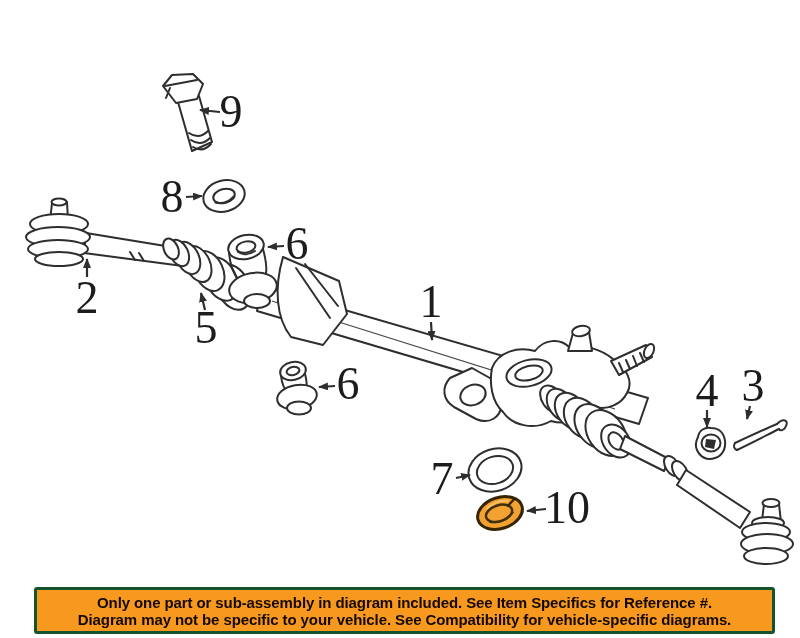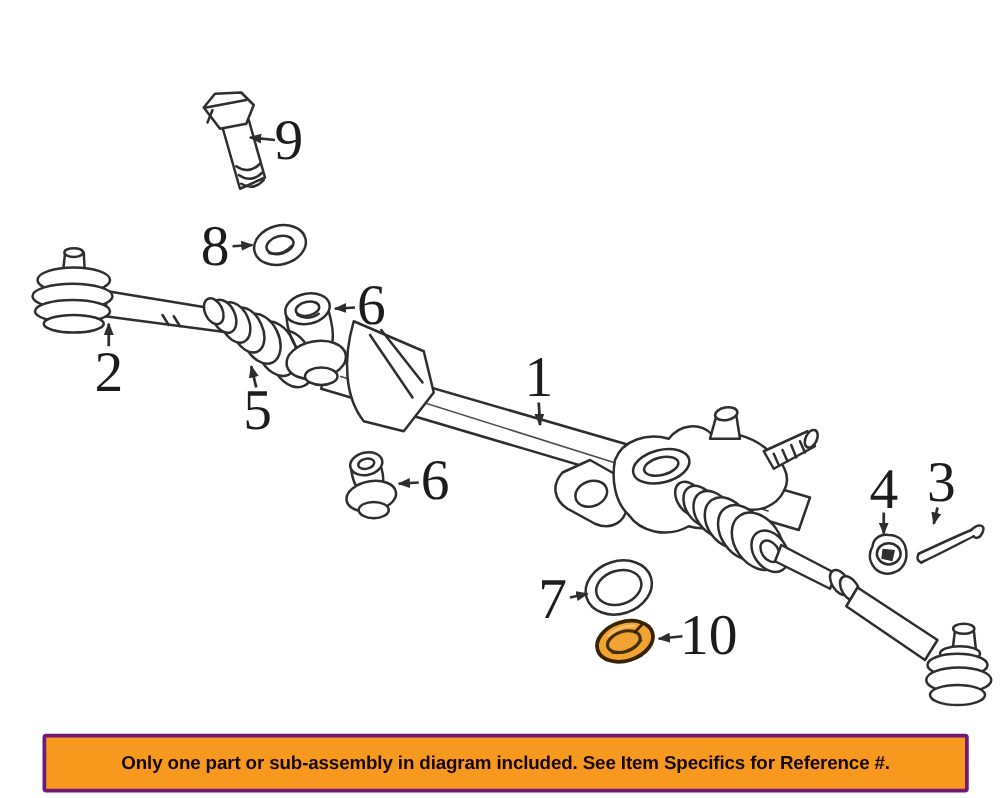--- a/index.html
+++ b/index.html
@@ -19,21 +19,21 @@
     font-size:46px;
     fill:#1c1c1c;
   }
   .arrow{stroke:#2e2e2e;stroke-width:2.2;fill:none;}
   .banner{
     position:absolute;
     left:34px;top:587px;
     width:741px;height:47px;
     box-sizing:border-box;
     background:#f7991f;
-    border:3px solid #701a75;
+    border:3px solid #14532d;
     border-radius:3px;
     display:flex;flex-direction:column;
     justify-content:center;align-items:center;
     text-align:center;
     color:#140800;
     font-weight:bold;
     font-size:15px;
     line-height:17px;
     letter-spacing:-0.1px;
     white-space:nowrap;
@@ -199,14 +199,15 @@
       <path class="arrow" marker-end="url(#ah)" d="M707,410 L707,427"></path>
       <text class="callout" x="707" y="406" text-anchor="middle">4</text>
 
       <path class="arrow" marker-end="url(#ah)" d="M750,406 L747,419"></path>
       <text class="callout" x="753" y="401" text-anchor="middle">3</text>
     </g>
   </svg>
 
   <div class="banner">
     <span>Only one part or sub-assembly in diagram included. See Item Specifics for Reference #.</span>
+    <span>Diagram may not be specific to your vehicle. See Compatibility for vehicle-specific diagrams.</span>
   </div>
 </div>
 
 </body></html>

